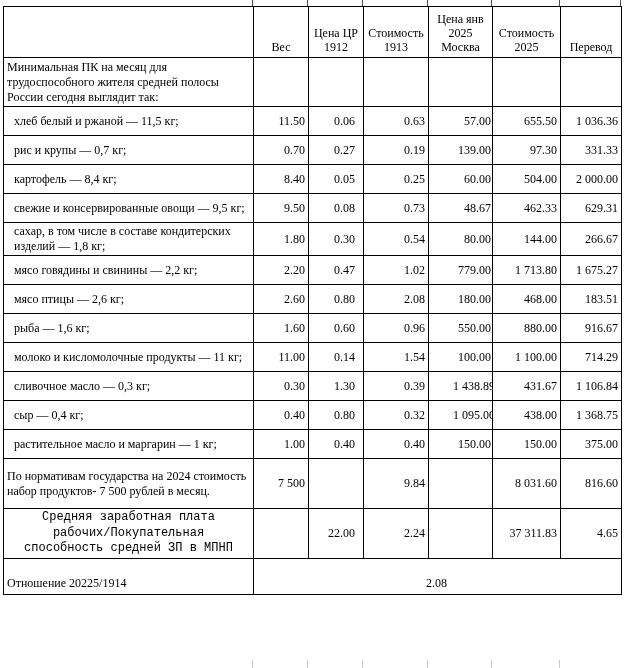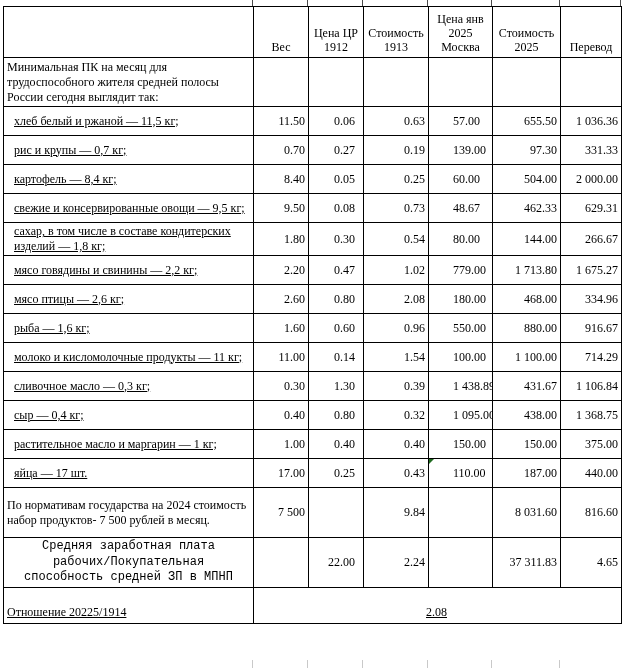--- a/index.html
+++ b/index.html
@@ -7,29 +7,29 @@
         font-family:"Liberation Serif", serif;color:#000;}
   table.basket{position:absolute;left:3px;top:6px;width:618px;
         border-collapse:collapse;table-layout:fixed;}
   th,td{border:1px solid #000;font-size:12px;font-weight:normal;overflow:hidden;}
   th{vertical-align:bottom;text-align:center;padding:2px 1px 3px 1px;line-height:1.18;margin-top:29px;}
   tr.r-head{height:51px;}
   td.label{text-align:left;vertical-align:middle;padding:1px 2px 1px 3px;line-height:1.25;}
   td.val{text-align:right;vertical-align:middle;padding:1px 3px 1px 1px;
          white-space:nowrap;position:relative;}
   td.val.c-1{padding-right:8px;text-align:right;}          
-  td.val.c-3{text-align:left;padding-right:1px;padding-left:24px;} 
+  td.val.c-3{text-align:right;padding-right:1px;padding-left:24px;} 
   tr.r-intro{height:48px;}
   tr.r-intro td.label{vertical-align:top;padding-top:2px;}
   tr.r-item{height:29px;}
-  tr.r-item td.label{padding-left:10px;text-decoration:underline;}
+  tr.r-item td.label{padding-left:10px;}
   tr.r-note{height:50px;}
   tr.r-avg{height:48px;}
   tr.r-avg td.label{text-align:center;padding-left:8px;padding-right:8px;line-height:1.3;font-family:Liberation Mono, monospace;}
-  tr.r-ratio{height:36px;text-decoration:underline;}
+  tr.r-ratio{height:36px;}
   tr.r-ratio td{vertical-align:bottom;padding-bottom:3px;}
   tr.r-ratio td.merged{text-align:center;white-space:nowrap;}
   .marker{position:absolute;left:0;top:0;width:0;height:0;
           border-top:5px solid #1f6b1f;border-right:5px solid transparent;}
   .stub-top{position:absolute;top:0;width:1px;height:7px;background:#4a4a4a;}
   .stub-bottom{position:absolute;top:660px;width:1px;height:8px;background:#c9c9c9;}
 </style>
 </head>
 <body>
 
@@ -128,21 +128,21 @@
           <td class="val c-4">1 713.80</td>
           <td class="val c-5">1 675.27</td>
         </tr>
         <tr class="r-item">
           <td class="label">мясо птицы — 2,6 кг;</td>
           <td class="val c-0">2.60</td>
           <td class="val c-1">0.80</td>
           <td class="val c-2">2.08</td>
           <td class="val c-3">180.00</td>
           <td class="val c-4">468.00</td>
-          <td class="val c-5">334.96</td>
+          <td class="val c-5">183.51</td>
         </tr>
         <tr class="r-item">
           <td class="label">рыба — 1,6 кг;</td>
           <td class="val c-0">1.60</td>
           <td class="val c-1">0.60</td>
           <td class="val c-2">0.96</td>
           <td class="val c-3">550.00</td>
           <td class="val c-4">880.00</td>
           <td class="val c-5">916.67</td>
         </tr>
@@ -174,29 +174,20 @@
           <td class="val c-5">1 368.75</td>
         </tr>
         <tr class="r-item">
           <td class="label">растительное масло и маргарин — 1 кг;</td>
           <td class="val c-0">1.00</td>
           <td class="val c-1">0.40</td>
           <td class="val c-2">0.40</td>
           <td class="val c-3">150.00</td>
           <td class="val c-4">150.00</td>
           <td class="val c-5">375.00</td>
-        </tr>
-        <tr class="r-item">
-          <td class="label">яйца — 17 шт.</td>
-          <td class="val c-0">17.00</td>
-          <td class="val c-1">0.25</td>
-          <td class="val c-2">0.43</td>
-          <td class="val c-3">110.00<span class="marker"></span></td>
-          <td class="val c-4">187.00</td>
-          <td class="val c-5">440.00</td>
         </tr>
         <tr class="r-note">
           <td class="label">По нормативам государства на 2024 стоимость набор продуктов- 7 500 рублей в месяц.</td>
           <td class="val c-0">7 500</td>
           <td class="val c-1"></td>
           <td class="val c-2">9.84</td>
           <td class="val c-3"></td>
           <td class="val c-4">8 031.60</td>
           <td class="val c-5">816.60</td>
         </tr>

